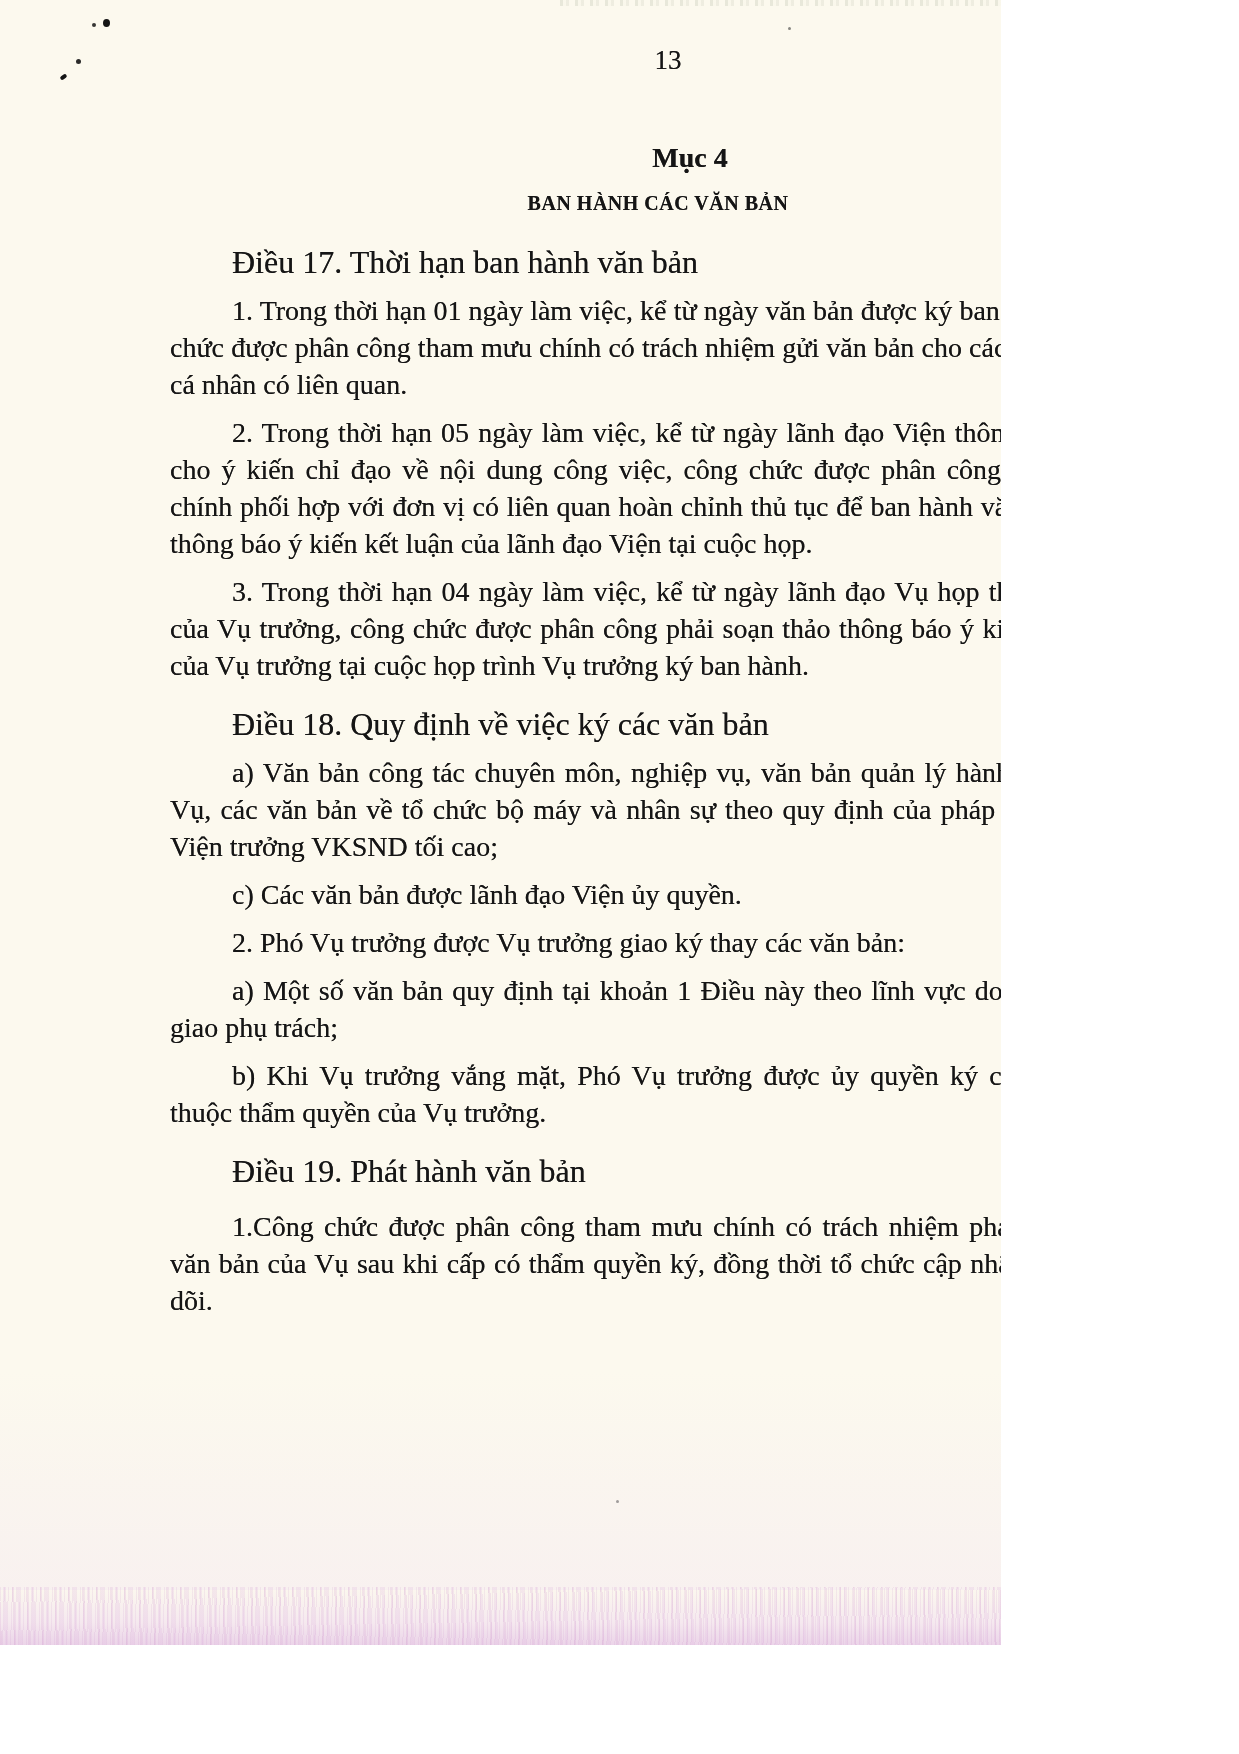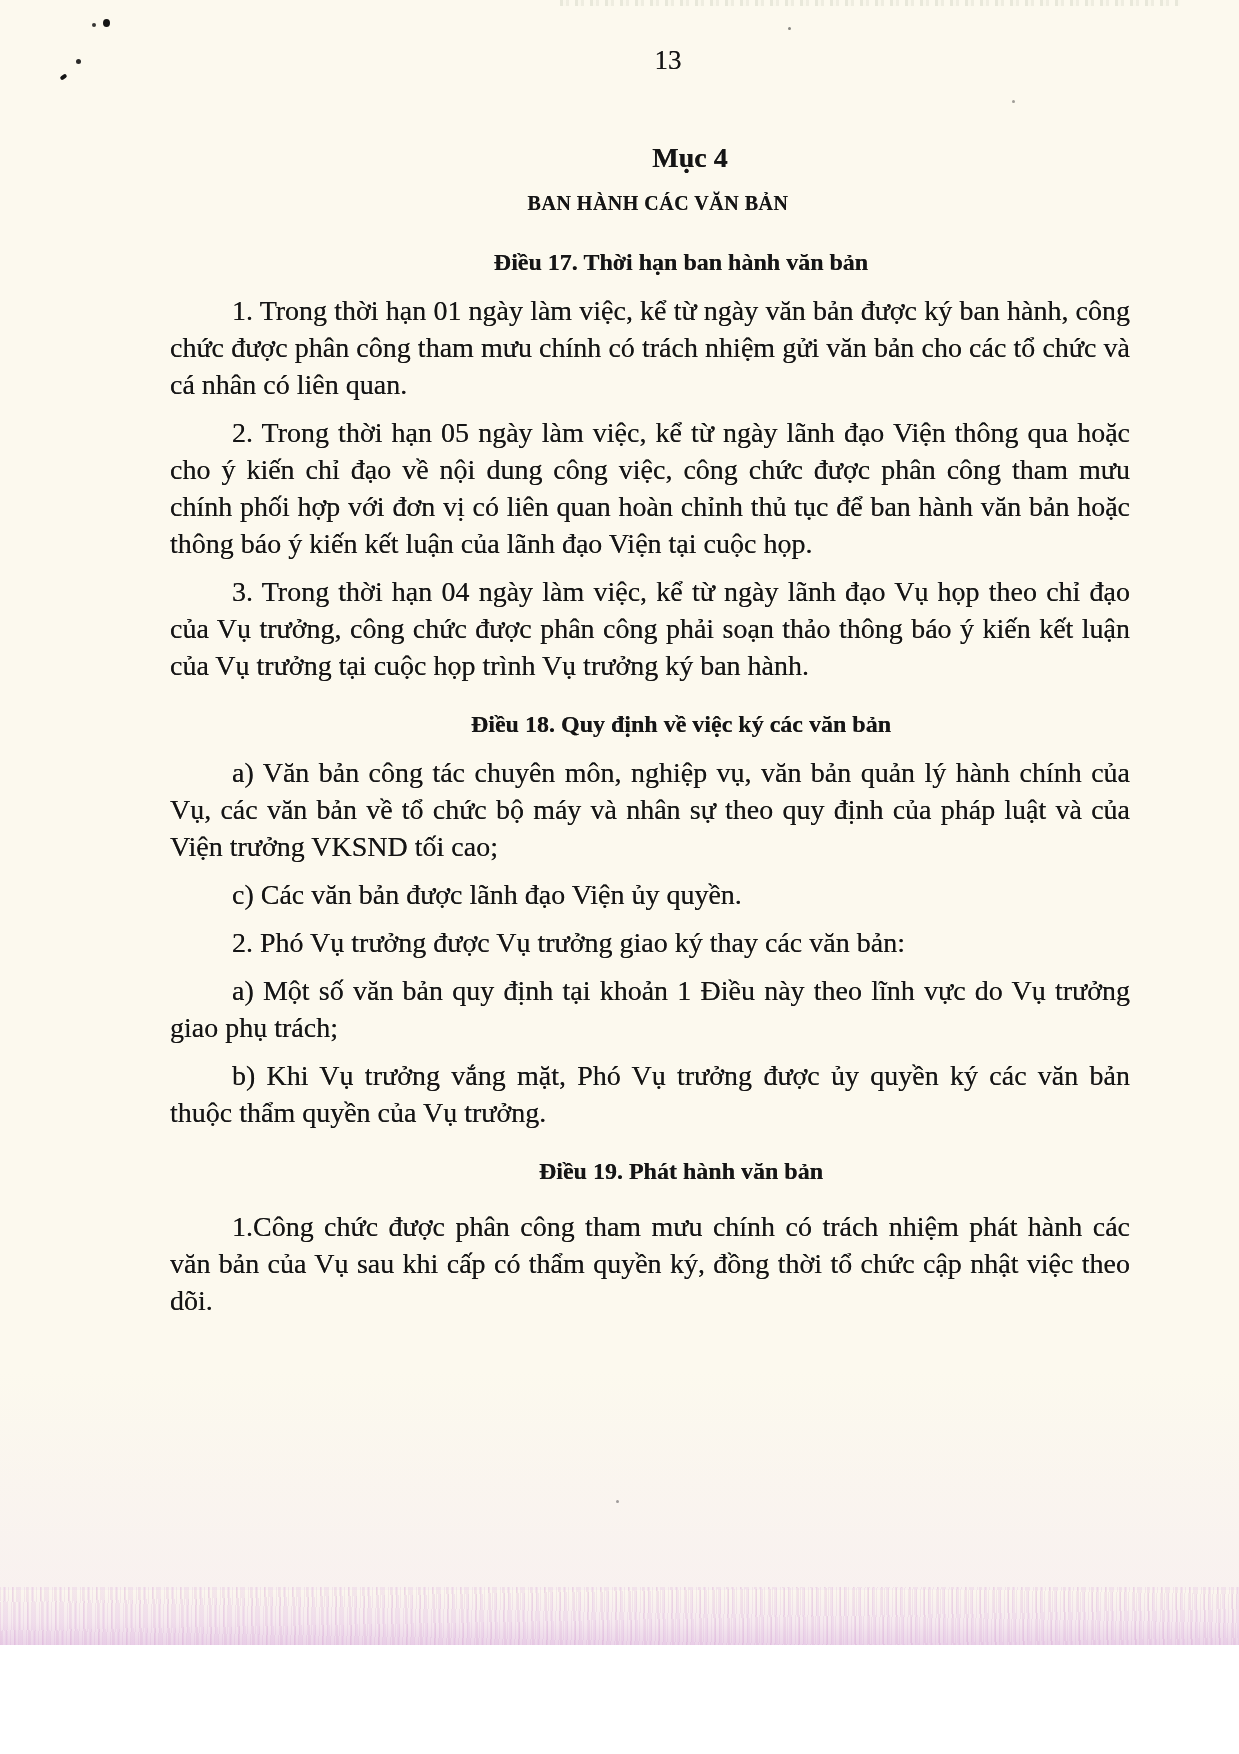--- a/index.html
+++ b/index.html
@@ -1,18 +1,18 @@
 <!DOCTYPE html>
 <html lang="vi"><head>
 <meta charset="utf-8">
 <style>
   html,body{margin:0;padding:0;background:#ffffff;}
   .page{
     position:relative;
-    width:1239px;height:1754px;
+    width:1001px;height:1754px;
     background:#ffffff;
     overflow:hidden;
     font-family:"Liberation Serif","DejaVu Serif",serif;
     color:#151515;
   }
   
   .scan-area{
     position:absolute;top:0;left:0;
     width:1239px;height:1645px;
     background:#fcf9ee;
@@ -71,23 +71,22 @@
     transform:translateX(40px);
   }
   .section-title{
     margin-top:9px;
     text-align:center;font-weight:bold;font-size:20px;
     letter-spacing:.5px;
     transform:translateX(8px);
   }
   .article-heading{
     margin:22px 0 6px;
-    font-weight:bold;font-size:24px;
+    font-weight:normal;font-size:32px;
     text-indent:62px;
-    text-align:center;
   }
   .art-19 .para{margin-top:18px;}
 </style>
 </head>
 <body>
 
 <div class="page">
   <div class="scan-area">
 
     <div class="top-noise"></div>

